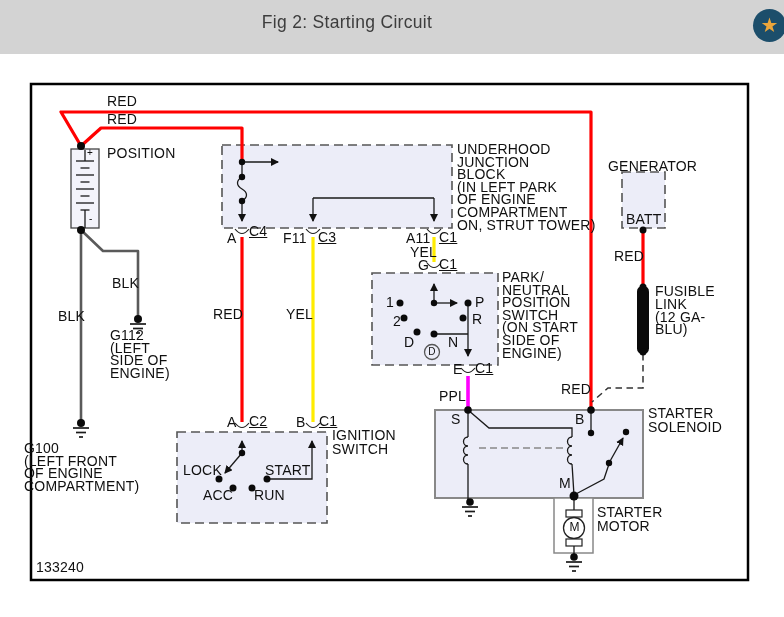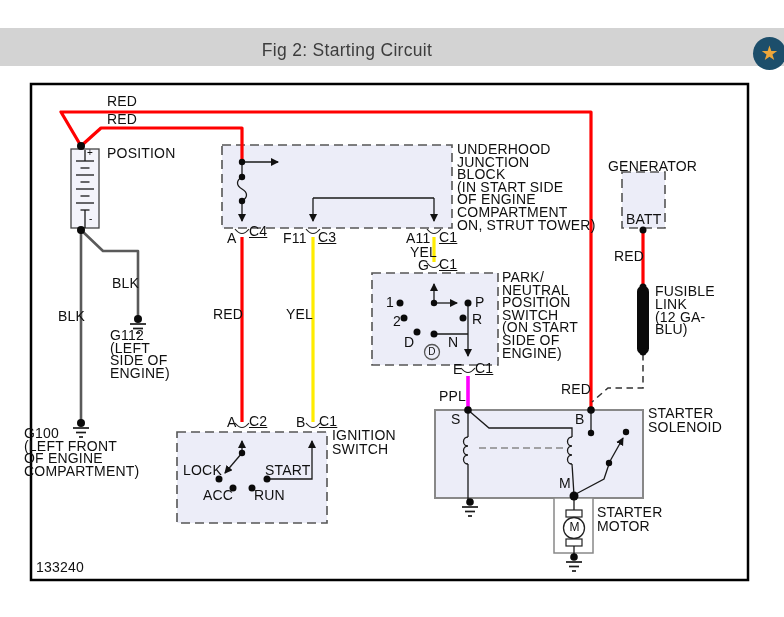--- a/index.html
+++ b/index.html
@@ -1,18 +1,18 @@
 <!DOCTYPE html>
 <html><head>
 <meta charset="utf-8">
 <style>
   html,body{margin:0;padding:0;background:#fff;}
   .page{position:relative;width:784px;height:617px;overflow:hidden;background:#fff;
         font-family:"Liberation Sans",sans-serif;}
-  .header{position:absolute;left:0;top:0;width:784px;height:38px;background:#d3d3d3;margin-top:28px;}
+  .header{position:absolute;left:0;top:0;width:784px;height:54px;background:#d3d3d3;}
   .title{position:absolute;left:0;top:12px;width:694px;text-align:center;
          font-size:17.5px;color:#3d3d3d;letter-spacing:0.3px;}
   .star-badge{position:absolute;left:753px;top:9px;width:33px;height:33px;border-radius:50%;
          background:#1c4e6b;display:flex;align-items:center;justify-content:center;cursor:pointer;}
   .star-glyph{color:#eca63a;font-size:20px;line-height:20px;margin-top:-1px;}
   svg{position:absolute;left:0;top:0;}
   .lbl{position:absolute;font-size:14px;line-height:12.6px;color:#101010;
        white-space:nowrap;letter-spacing:0.2px;}
   .u{text-decoration:underline;}
   .ctr{text-align:left;}
@@ -207,32 +207,32 @@
 
   <div class="lbl" style="left:58px;top:310px">BLK</div>
   <div class="lbl" style="left:112px;top:277px">BLK</div>
 
   <div class="lbl ctr" style="left:110px;top:329px;width:56px">
     <div>G112</div>
     <div>(LEFT</div>
     <div>SIDE OF</div>
     <div>ENGINE)</div>
   </div>
-  <div class="lbl ctr" style="left:24px;top:427px;width:120px">
+  <div class="lbl ctr" style="left:24px;top:442px;width:120px">
     <div>G100</div>
     <div>(LEFT FRONT</div>
     <div>OF ENGINE</div>
     <div>COMPARTMENT)</div>
   </div>
 
   <div class="lbl" style="left:457px;top:143px">
     <div>UNDERHOOD</div>
     <div>JUNCTION</div>
     <div>BLOCK</div>
-    <div>(IN START SIDE</div>
+    <div>(IN LEFT PARK</div>
     <div>OF ENGINE</div>
     <div>COMPARTMENT</div>
     <div>ON, STRUT TOWER)</div>
   </div>
 
   <div class="lbl" style="left:227px;top:232px">A</div>
   <div class="lbl u" style="left:249px;top:225px">C4</div>
   <div class="lbl" style="left:283px;top:232px">F11</div>
   <div class="lbl u" style="left:318px;top:231px">C3</div>
   <div class="lbl" style="left:406px;top:232px">A11</div>

